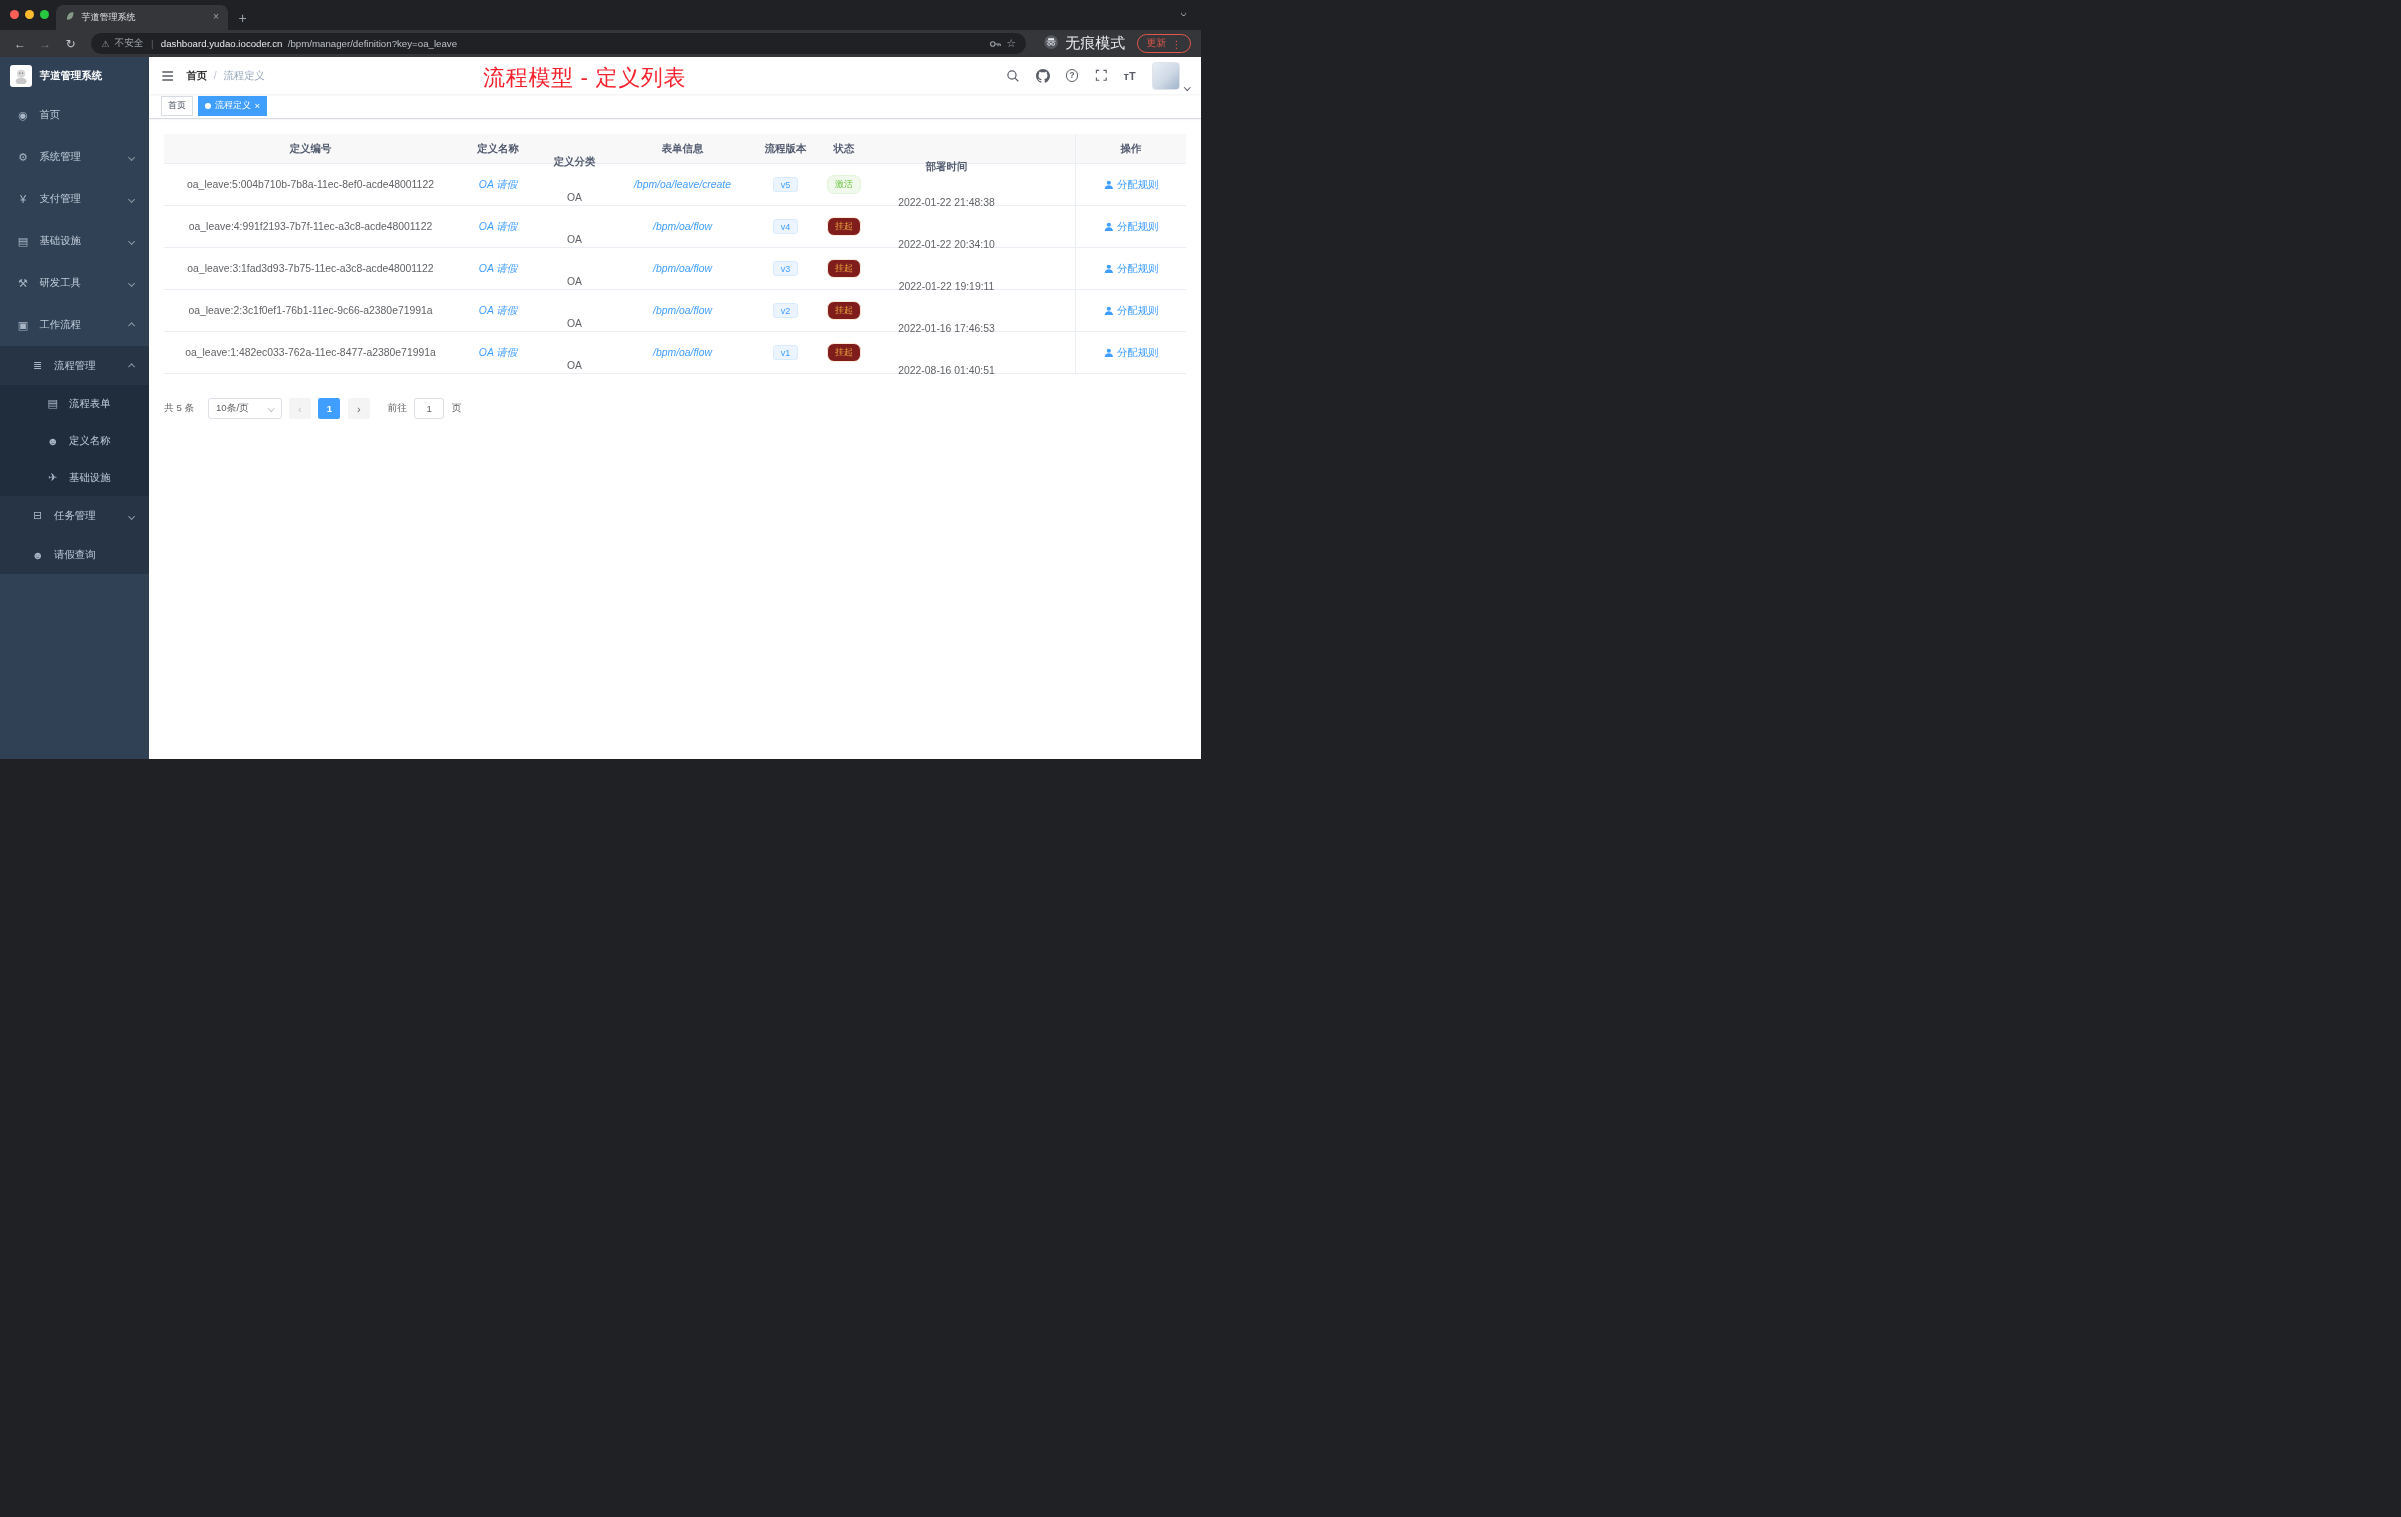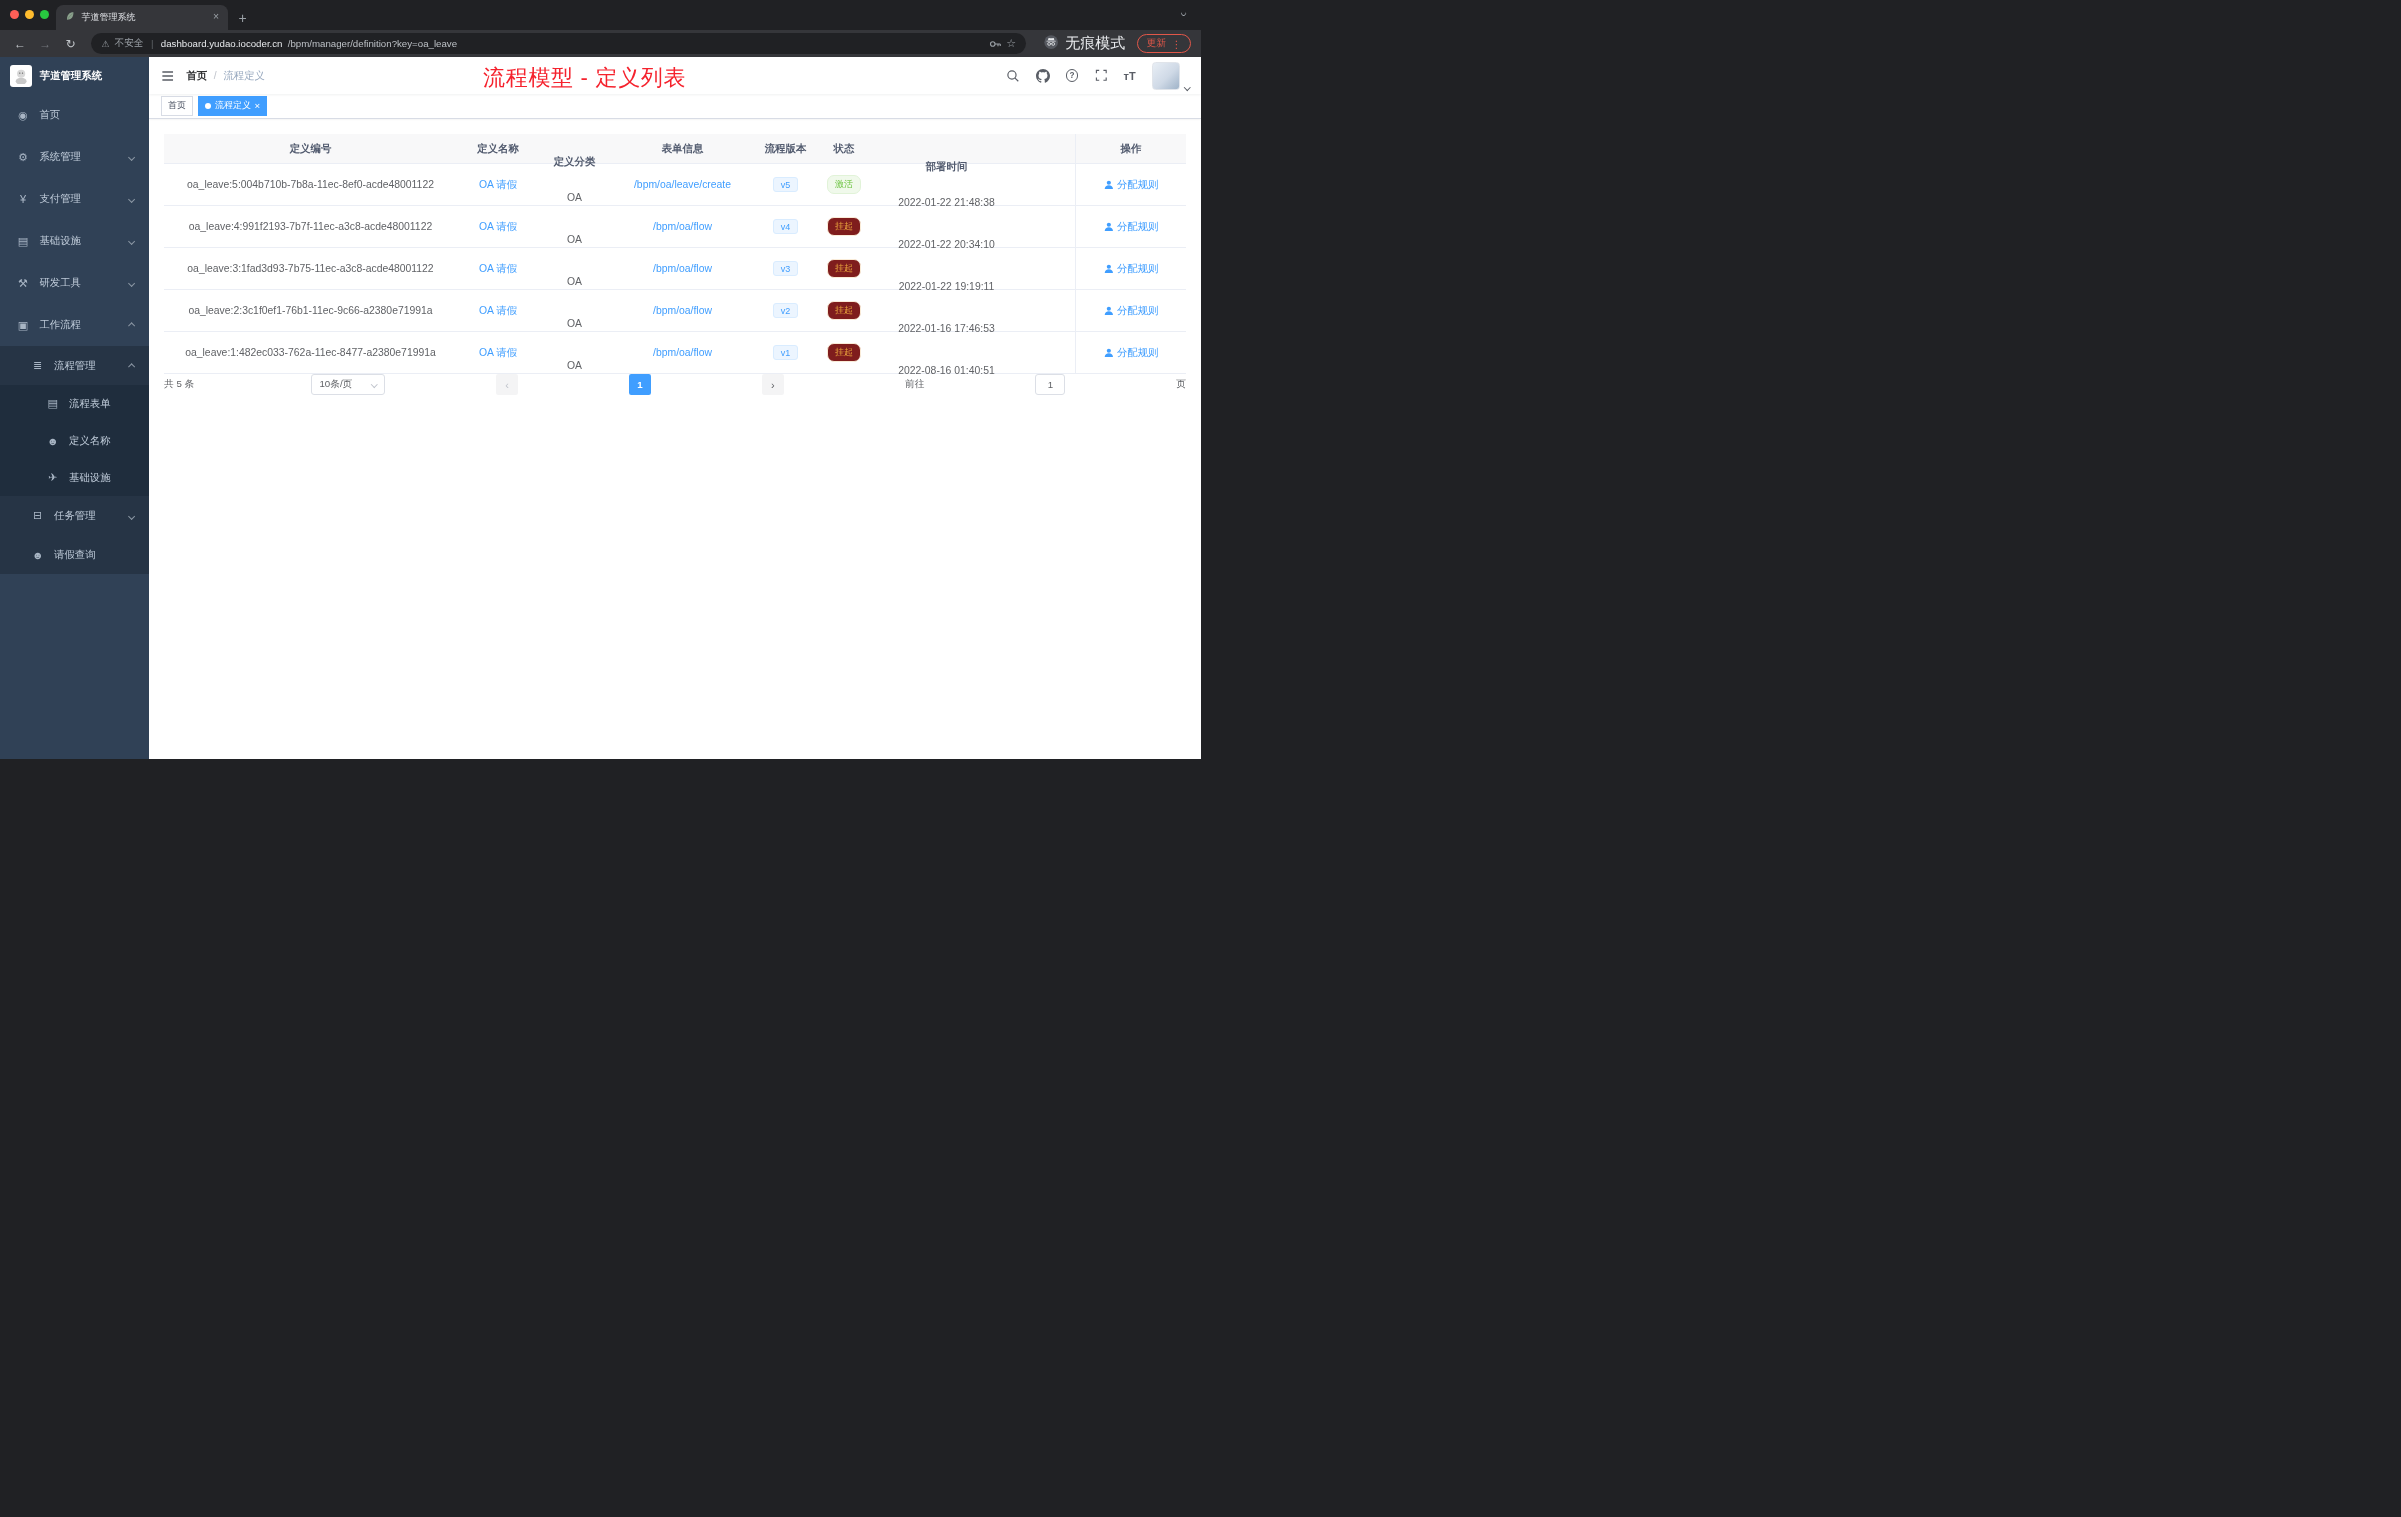--- a/index.html
+++ b/index.html
@@ -76,28 +76,28 @@
 
   .content { flex:1; padding:15px 15px 0 15px; background:#fff; overflow:hidden; }
   .dtable { width:1022px; }
   .thead { display:flex; align-items:center; height:30px; background:#f8f8f9; border-bottom:0.7px solid #ebeef5; font-size:10.4px; font-weight:700; color:#515a6e; }
   .trow { display:flex; align-items:center; height:42px; border-bottom:0.7px solid #ebeef5; font-size:10.4px; color:#606266; }
   .cell { text-align:center; flex-shrink:0; }
   .c-id { width:293px; } .c-name { width:82px; } .c-cat { width:71px;margin-top:26px; } .c-form { width:145px; }
   .c-ver { width:61px; } .c-status { width:56px; } .c-time { width:149px;margin-top:36px; }
   .c-spacer { flex:1; }
   .c-action { width:111px; border-left:0.7px solid #ebeef5; align-self:stretch; display:flex; align-items:center; justify-content:center; }
-  .link { color:#409eff; cursor:pointer; }
+  .link { color:#409eff; cursor:pointer;font-style:italic; }
   .ver-chip { display:inline-block; background:#ecf5ff; border:0.7px solid #d9ecff; color:#409eff; font-size:9px; padding:1.5px 6.7px; border-radius:3px; }
   .status-chip { display:inline-block; font-size:9px; padding:2.2px 6.7px; border-radius:7px; }
   .status-active { background:#f0f9eb; border:0.7px solid #e1f3d8; color:#67c23a; }
   .status-suspended { background:#7f1d1d; border:0.7px solid #faecd8; color:#e6a23c; }
   .action-link { color:#409eff; font-size:10.4px; display:inline-flex; align-items:center; gap:3.7px; cursor:pointer; }
 
-  .pagination { width:1022px; display:flex; align-items:center; justify-content:space-between; gap:7.4px; font-size:9.7px; color:#606266; }
+  .pagination { width:1022px; display:flex; align-items:center; justify-content:flex-start; gap:7.4px; margin-top:24px; font-size:9.7px; color:#606266; }
   .total { margin-right:6px; }
   .size-select { width:74px; height:21px; border:0.7px solid #dcdfe6; border-radius:3px; display:flex; align-items:center; justify-content:space-between; padding:0 7.4px; color:#606266; cursor:pointer; background:#fff; }
   .pg-btn { min-width:22px; height:21px; background:#f4f4f5; border-radius:2.2px; display:flex; align-items:center; justify-content:center; font-size:11px; color:#606266; cursor:pointer; }
   .pg-btn.prev { color:#c0c4cc; }
   .pg-btn.pg-cur { background:#409eff; color:#fff; font-weight:700; font-size:9.7px; }
   .goto-label { margin-left:10.4px; }
   .goto-input { width:30px; height:21px; border:0.7px solid #dcdfe6; border-radius:3px; text-align:center; font-size:9.7px; color:#606266; outline:none; font-family:inherit; }
 </style>
 </head>
 <body>

